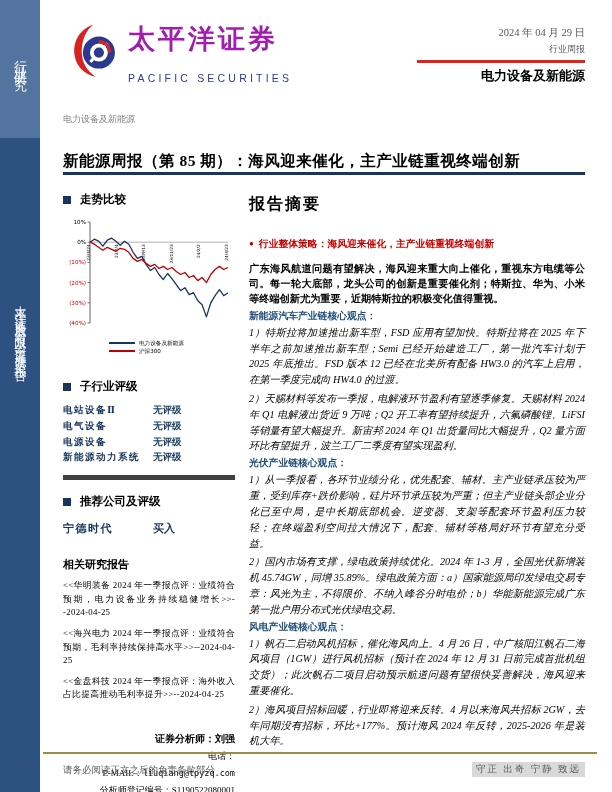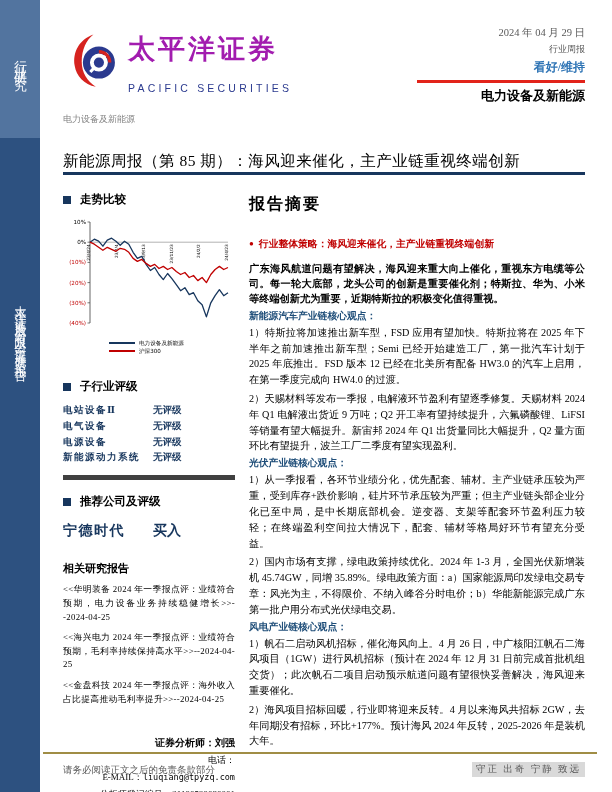--- a/index.html
+++ b/index.html
@@ -21,53 +21,53 @@
   .logo-en{color:#2b3a8f;font-size:10.5px;letter-spacing:3.2px;font-family:"Liberation Sans","DejaVu Sans",sans-serif;margin-top:15px;}
   .hright{text-align:right;padding-top:6px;}
   .hdate{color:#595959;font-size:10.5px;}
   .htype{color:#595959;font-size:9px;margin-top:3px;}
   .hrating{color:#2e74b5;font-size:12px;font-weight:bold;margin-top:3px;}
   .red-line{height:3px;background:#e2231a;width:168px;margin:4px 0 4px auto;}
   .hindustry{font-size:13px;font-weight:bold;}
 
   
   .breadcrumb{position:absolute;left:63px;top:113px;color:#808080;font-size:9px;}
-  .page-title{position:absolute;left:63px;top:141px;right:27px;font-size:15.5px;font-weight:normal;letter-spacing:.5px;}
+  .page-title{position:absolute;left:63px;top:141px;right:27px;font-size:15.5px;font-weight:bold;letter-spacing:.5px;}
   .title-rule{position:absolute;left:63px;top:172px;right:27px;height:3px;background:#17365d;}
 
   
   .columns{position:absolute;left:63px;top:190px;right:27px;bottom:55px;display:flex;gap:14px;}
   .left-col{width:172px;flex:none;}
   .right-col{flex:1;min-width:0;}
 
   .sec{display:flex;align-items:center;gap:9px;font-weight:bold;font-size:11.5px;margin-top:2px;}
   .sq{width:8px;height:8px;background:#17365d;flex:none;}
 
   .chart-wrap{margin:8px 0 10px 0;}
 
   .ratings{margin-top:10px;border-bottom:5px solid #404040;padding-bottom:8px;}
   .rrow{display:flex;font-size:9.5px;font-weight:bold;color:#17365d;line-height:1.45;margin-bottom:2px;}
   .rname{width:90px;letter-spacing:1.5px;}
   .rval{flex:1;}
-  .rec-row{display:flex;font-size:14px;font-weight:bold;color:#17365d;margin-top:12px;line-height:1.45;}
+  .rec-row{display:flex;font-size:11px;font-weight:bold;color:#17365d;margin-top:12px;line-height:1.45;}
   .rec-row .rname{width:90px;letter-spacing:1.5px;}
   .rel-title{font-size:11px;font-weight:bold;margin-top:20px;}
   .report{font-size:8.8px;line-height:1.55;margin-top:7px;text-align:justify;letter-spacing:.3px;}
   .analyst{margin-top:30px;text-align:right;}
   .an-name{font-size:10px;font-weight:bold;}
   .an-line{font-size:9px;margin-top:4px;color:#000;}
   .an-line .latin{font-family:"DejaVu Sans Mono","Liberation Mono",monospace;font-size:8.5px;}
 
   
   .summary-title{font-size:16px;font-weight:bold;letter-spacing:2px;margin:4px 0 22px 0;}
   .bullet-line{display:flex;gap:5px;color:#c00000;font-weight:bold;font-size:9.8px;line-height:1.4;margin-bottom:5px;}
   .bullet-dot{flex:none;font-size:8px;line-height:1.7;}
   .strategy{font-weight:bold;font-size:10.2px;line-height:1.5;text-align:justify;margin-bottom:3px;}
   .blue-head{color:#1f4e79;font-weight:bold;font-size:9.8px;margin:2px 0 2px 0;}
-  .para{font-size:10.2px;line-height:1.55;text-align:justify;margin:0 0 3px 0;}
+  .para{font-size:10.2px;line-height:1.55;text-align:justify;margin:0 0 3px 0;font-style:italic;}
 
   
   .footer-rule{position:absolute;left:43px;right:15px;top:752px;height:2px;background:#a08d45;}
   .footer-row{position:absolute;left:63px;right:27px;top:762px;display:flex;justify-content:space-between;align-items:flex-end;}
   .disclaimer{color:#595959;font-size:9.5px;}
   .motto{color:#595959;font-size:9.5px;letter-spacing:2px;background:#d9d9d9;padding:1px 4px;}
 </style>
 </head>
 <body>
 
@@ -94,21 +94,20 @@
         </svg>
       </span>
       <div>
         <div class="logo-cn">太平洋证券</div>
         <div class="logo-en">PACIFIC SECURITIES</div>
       </div>
     </div>
     <div class="hright">
       <div class="hdate">2024 年 04 月 29 日</div>
       <div class="htype">行业周报</div>
-      <div class="hrating">看好/维持</div>
       <div class="red-line"></div>
       <div class="hindustry">电力设备及新能源</div>
     </div>
   </div>
 
   <div class="breadcrumb">电力设备及新能源</div>
   <h1 class="page-title">新能源周报（第 85 期）：海风迎来催化，主产业链重视终端创新</h1>
   <div class="title-rule"></div>
 
   <div class="columns">

